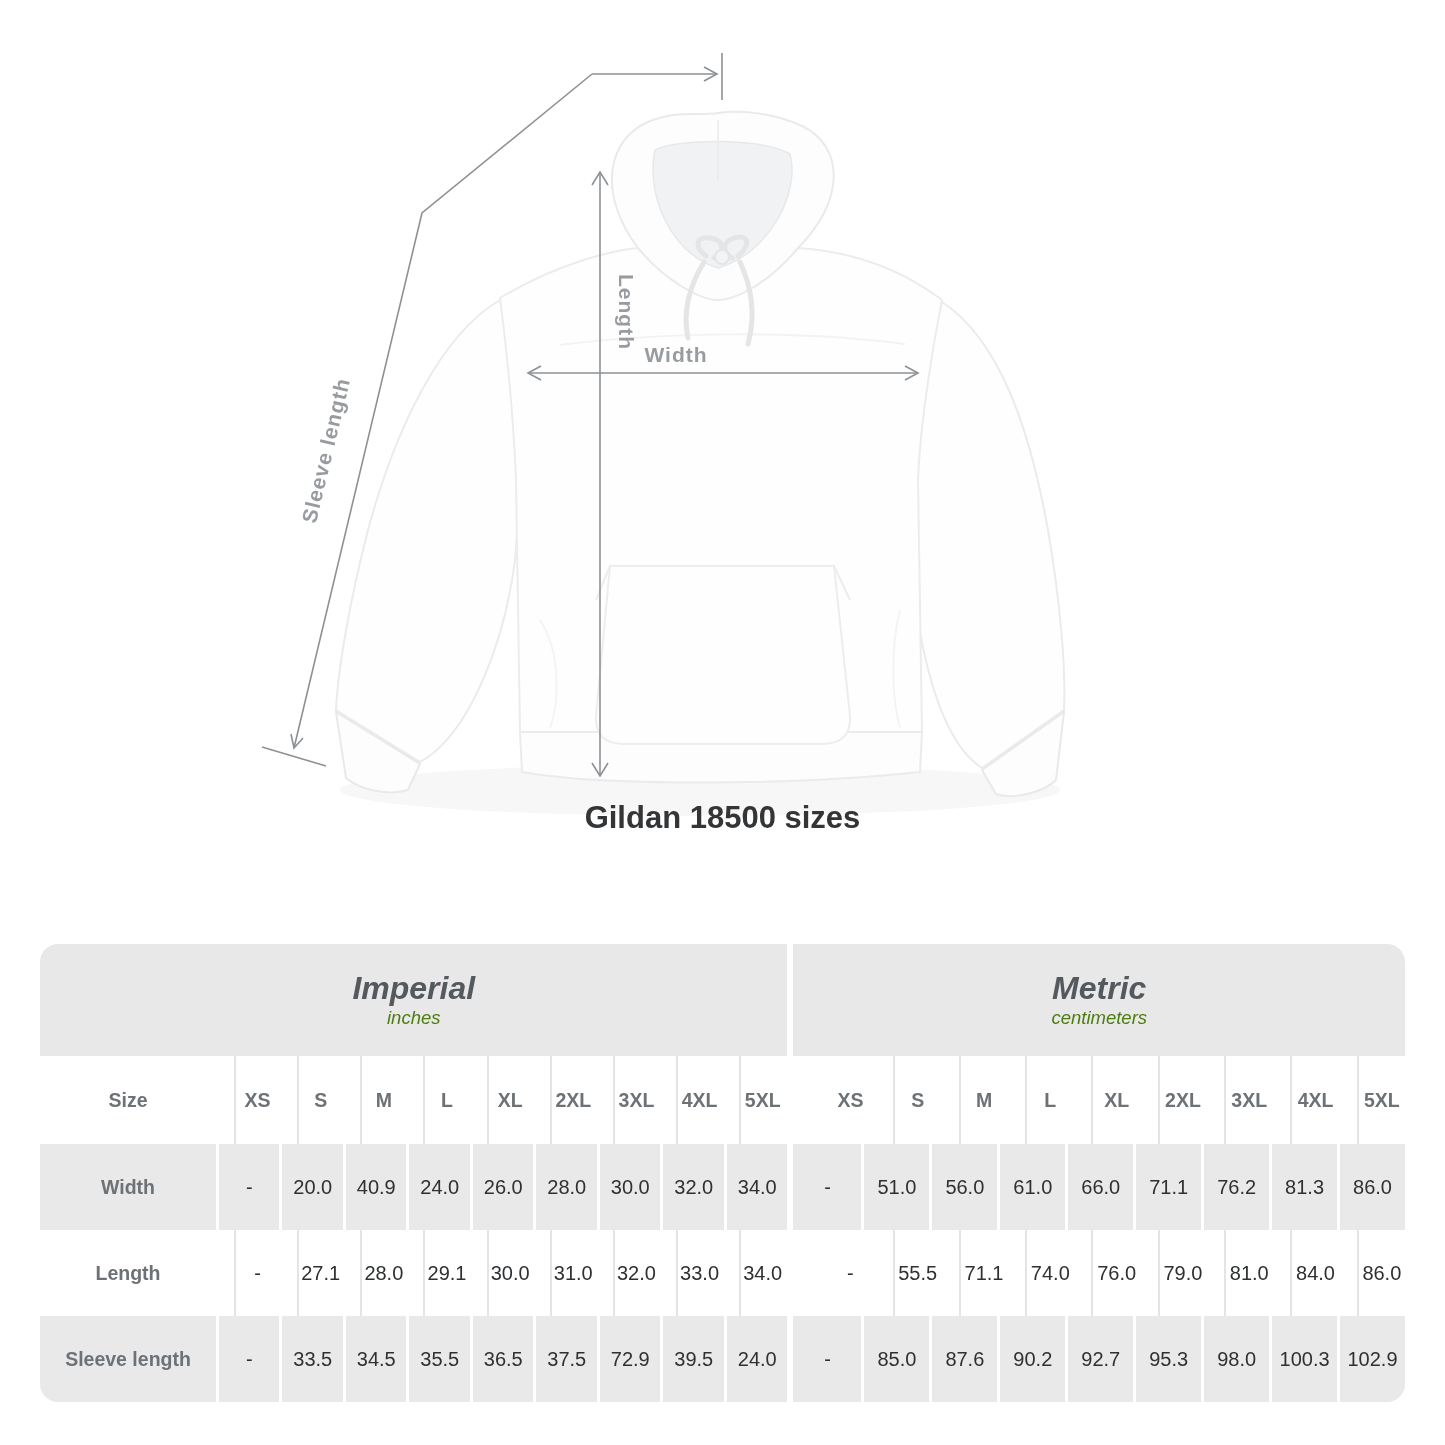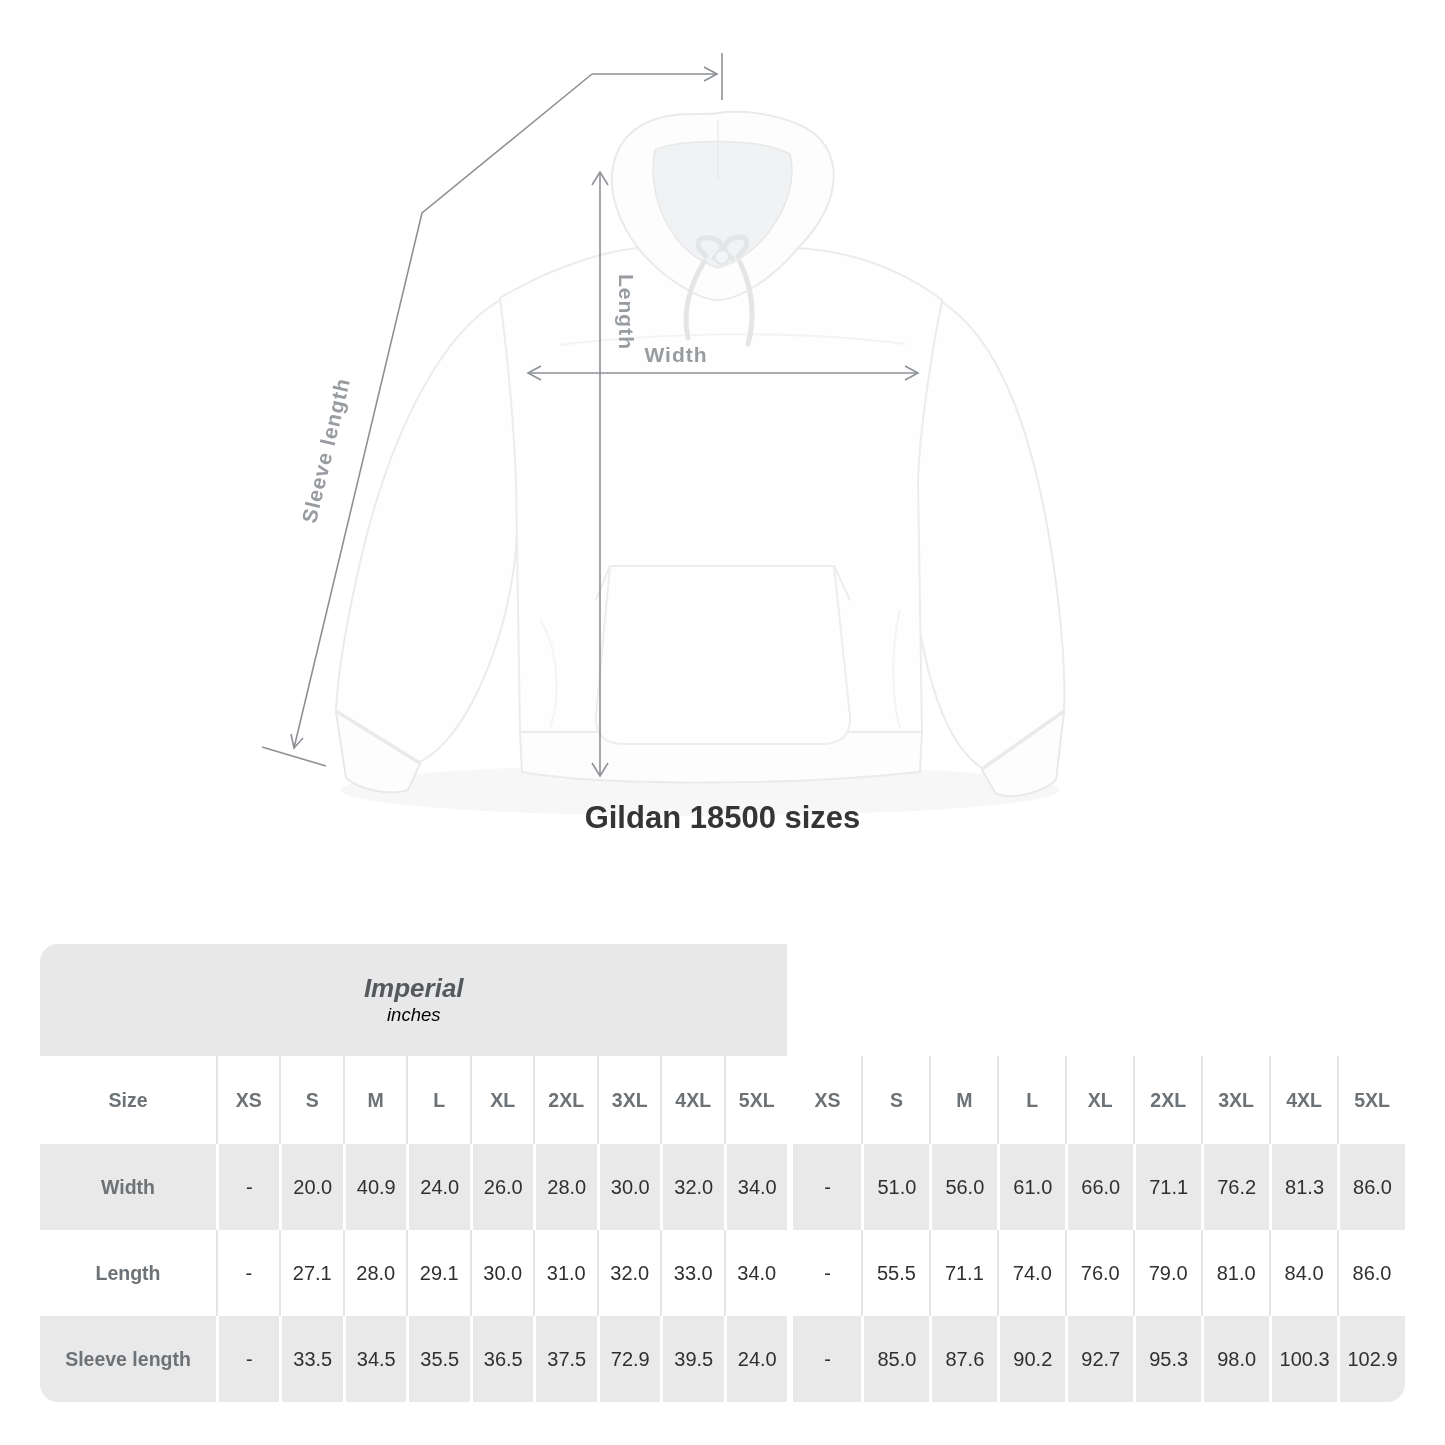--- a/index.html
+++ b/index.html
@@ -27,25 +27,25 @@
   .sizetable{
     position:absolute;left:40px;top:944px;width:1365px;
     border-radius:18px;overflow:hidden;background:#fff;
   }
   .trow{display:grid;grid-template-columns:176px repeat(9,1fr) 6px repeat(9,1.07fr);}
   .cell{display:flex;flex-direction:column;align-items:center;justify-content:center;}
   .group-row{height:112px;}
   .group-row .groupcell{grid-column:span 10;background:#e8e8e9;}
   .group-row .groupcell.metric{grid-column:span 9;}
   .group-row .gap{background:#fff;}
-  .group-name{font-size:26px;font-weight:bold;font-style:italic;color:#54595e;line-height:1.1;}
-  .group-unit{font-size:18.5px;font-style:italic;color:#000000;margin-top:1px;}
+  .group-name{font-size:32px;font-weight:bold;font-style:italic;color:#54595e;line-height:1.1;}
+  .group-unit{font-size:18.5px;font-style:italic;color:#4d7c0f;margin-top:1px;}
   .head-row{height:88px;}
   .data-row{height:86px;}
-  .row-white{background:#fff;}
+  .row-white{background:#fff;gap:18px;}
   .row-gray .cell{background:#e9e9ea;}
   .row-gray .gap{background:#fff;}
   .row-white .cell{border-left:2px solid #e4e4e5;}
   .row-white .cell:first-child{border-left:none;}
   .row-white .gap{border-left:none;background:#fff;}
   .row-white .gap + .cell{border-left:none;}
   .row-gray .cell{border-left:3px solid #fff;}
   .row-gray .cell:first-child{border-left:none;}
   .row-gray .gap{border-left:none;}
   .row-gray .gap + .cell{border-left:none;}
@@ -129,20 +129,24 @@
   <div class="title">Gildan 18500 sizes</div>
 
   <div class="sizetable">
 
     <div class="trow group-row">
       <div class="cell groupcell">
         <div class="group-name">Imperial</div>
         <div class="group-unit">inches</div>
       </div>
       <div class="cell gap"></div>
+      <div class="cell groupcell metric">
+        <div class="group-name">Metric</div>
+        <div class="group-unit">centimeters</div>
+      </div>
     </div>
 
     <div class="trow head-row row-white" id="size-header-row">
       <div class="cell">
         <span class="size-h">Size</span>
       </div>
     <div class="cell head">
           <span class="size-h">XS</span>
         </div>
         <div class="cell head">

